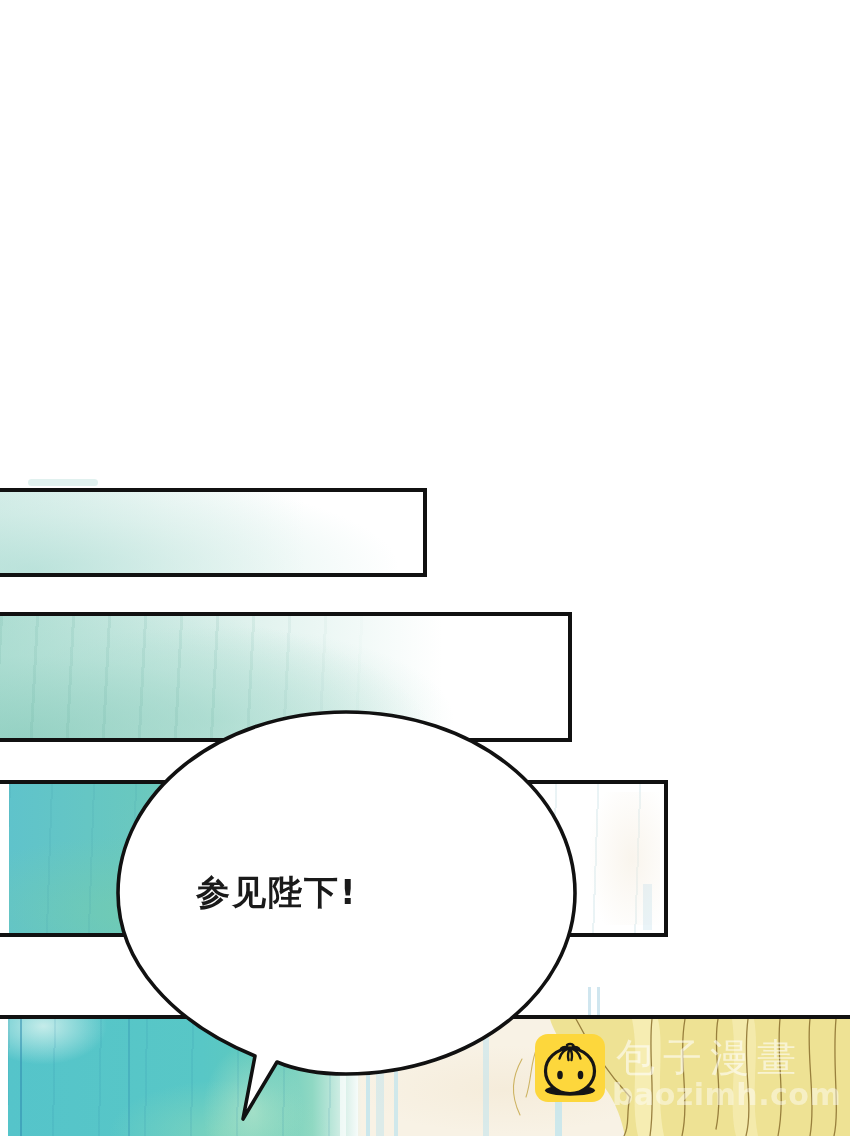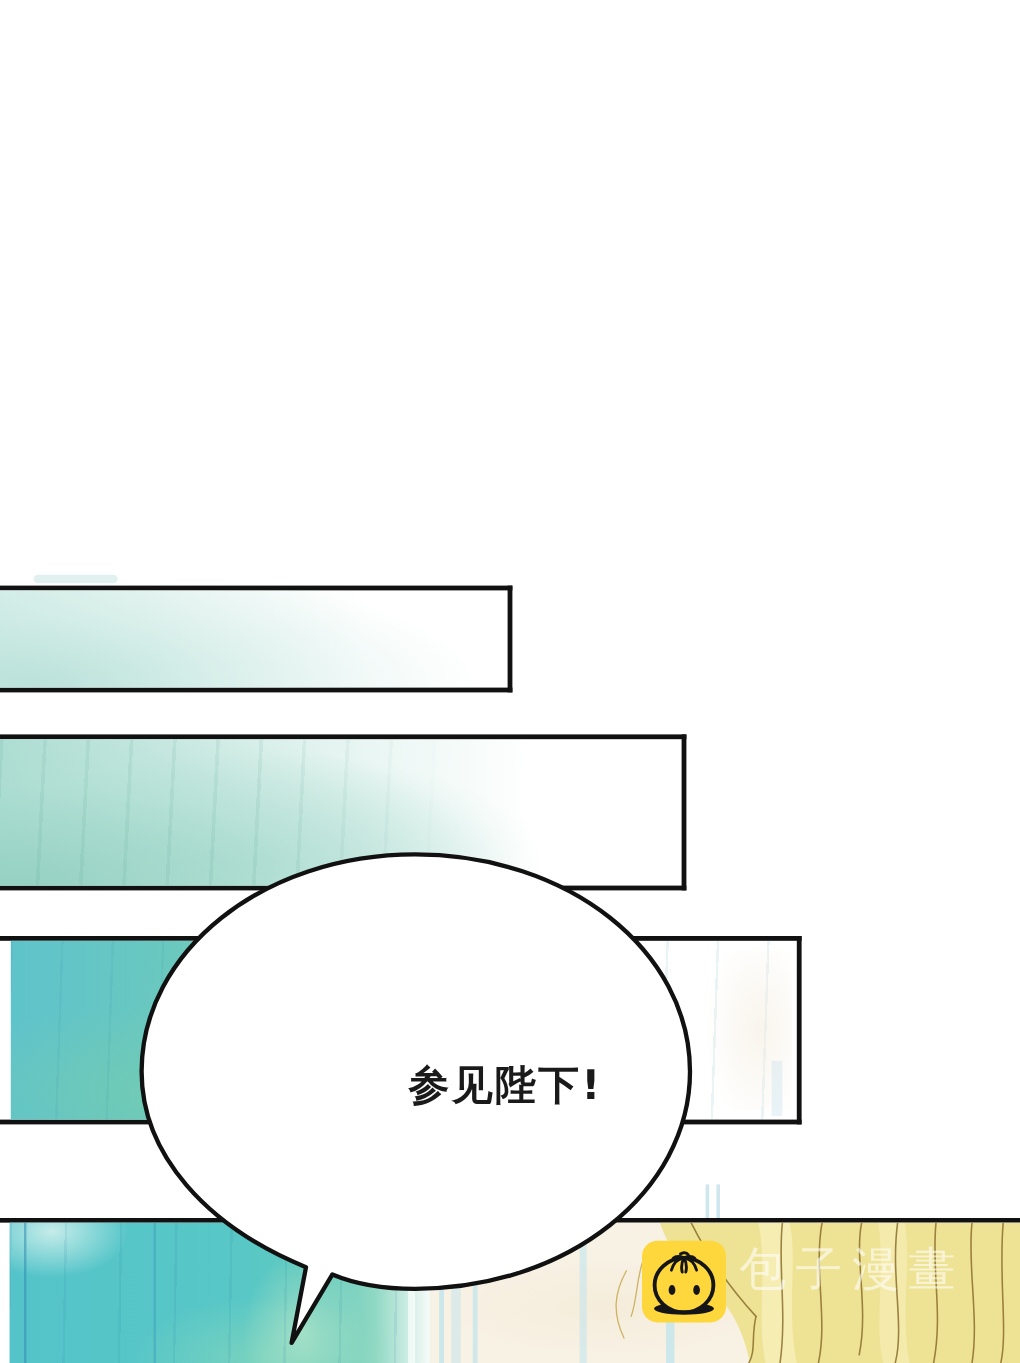--- a/index.html
+++ b/index.html
@@ -82,22 +82,22 @@
   .st-a{left:366px;top:0;width:4px;height:117px;opacity:.8;}
   .st-b{left:376px;top:0;width:8px;height:117px;opacity:.5;}
   .st-c{left:394px;top:0;width:4px;height:117px;opacity:.7;}
   .st-d{left:483px;top:0;width:6px;height:117px;opacity:.55;}
   .st-e{left:555px;top:78px;width:7px;height:39px;opacity:.75;}
   .hair-svg{position:absolute;left:480px;top:0;width:370px;height:117px;}
   
   .bubble-svg{position:absolute;left:0;top:0;width:850px;height:1136px;pointer-events:none;}
   .bubble-text{
     position:absolute;left:196px;top:871px;width:306px;height:42px;line-height:42px;
-    text-align:right;font-size:34px;letter-spacing:2px;font-weight:600;color:var(--ink);
-    font-family:"DejaVu Sans",sans-serif;white-space:nowrap;margin-top:13px;
+    text-align:left;font-size:34px;letter-spacing:2px;font-weight:600;color:var(--ink);
+    font-family:"DejaVu Sans",sans-serif;white-space:nowrap;
   }
   
   .wm-icon{position:absolute;left:535px;top:1034px;width:70px;height:68px;background:var(--icon-yellow);border-radius:13px;}
   .wm-title{
     position:absolute;left:616px;top:1031px;font-size:39px;font-weight:normal;letter-spacing:8px;
     color:rgba(255,255,255,.58);white-space:nowrap;font-family:"DejaVu Sans",sans-serif;
   }
   .wm-url{
     position:absolute;left:612px;top:1077px;font-size:30px;font-weight:bold;letter-spacing:.5px;
     color:rgba(255,255,255,.45);white-space:nowrap;font-family:"DejaVu Sans",sans-serif;
@@ -186,14 +186,15 @@
         <path d="M 35 14 C 37 18 37.5 22 36.5 26"></path>
         <path d="M 35 14 C 31 12.5 28 12.5 26 14.5"></path>
         <path d="M 35 14 C 39 12.5 42 12.5 44 14.5"></path>
         <path d="M 32 11 C 34 9.5 37 9.5 38.5 11.5"></path>
       </g>
       <ellipse cx="25" cy="41" rx="2.8" ry="4.2" fill="#151515"></ellipse>
       <ellipse cx="45.5" cy="41" rx="2.8" ry="4.2" fill="#151515"></ellipse>
     </svg>
   </div>
   <div class="wm-title">包子漫畫</div>
+  <div class="wm-url">baozimh.com</div>
 
 </div>
 
 </body></html>

